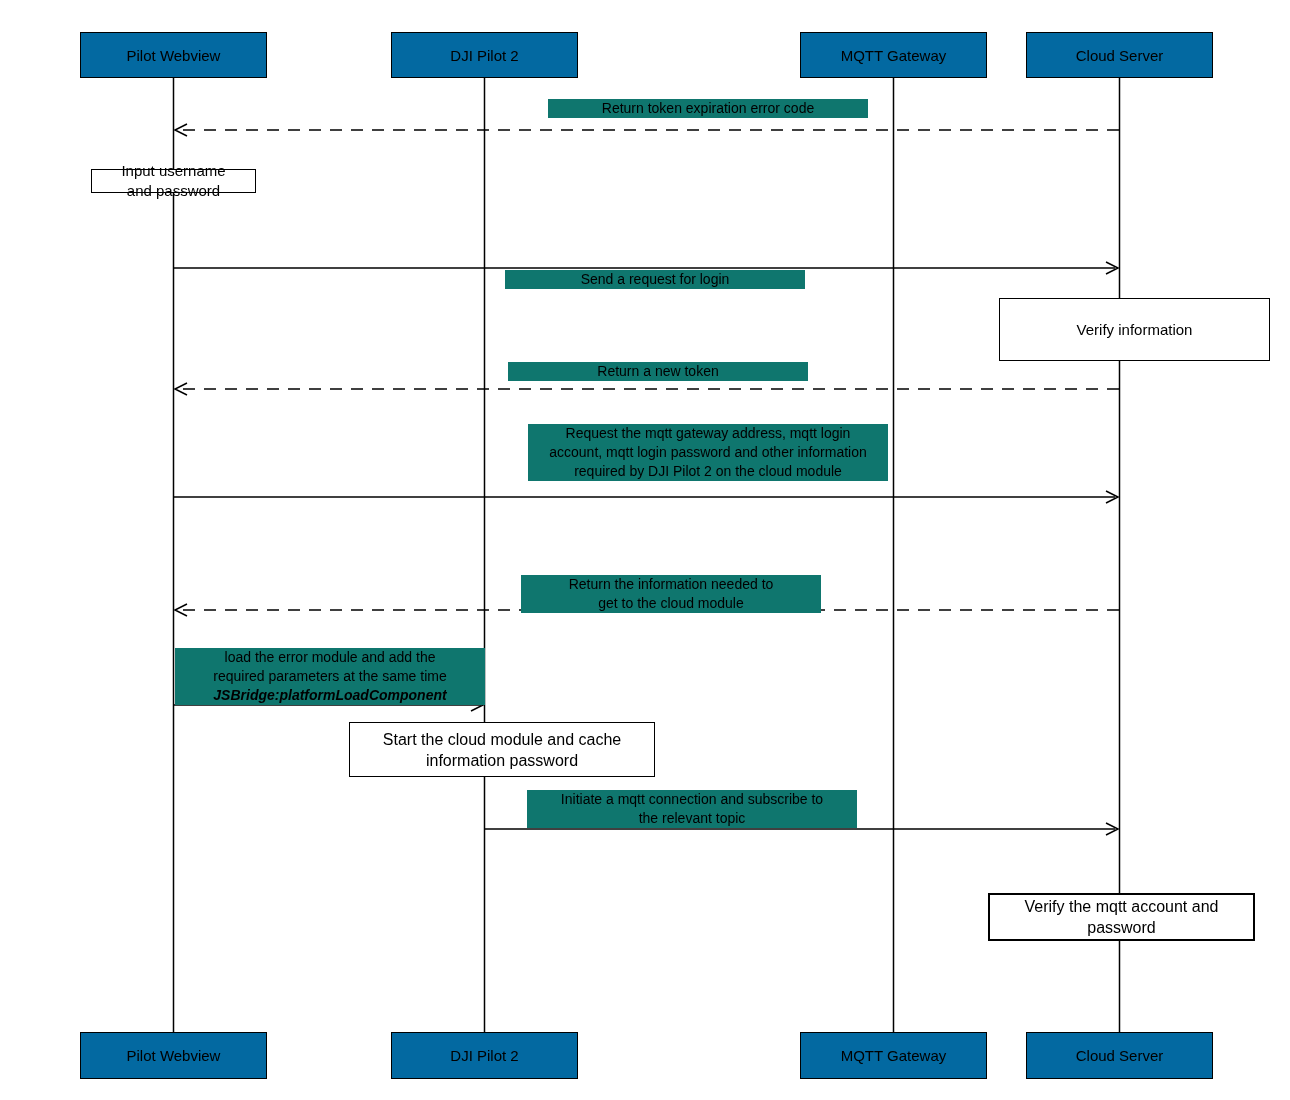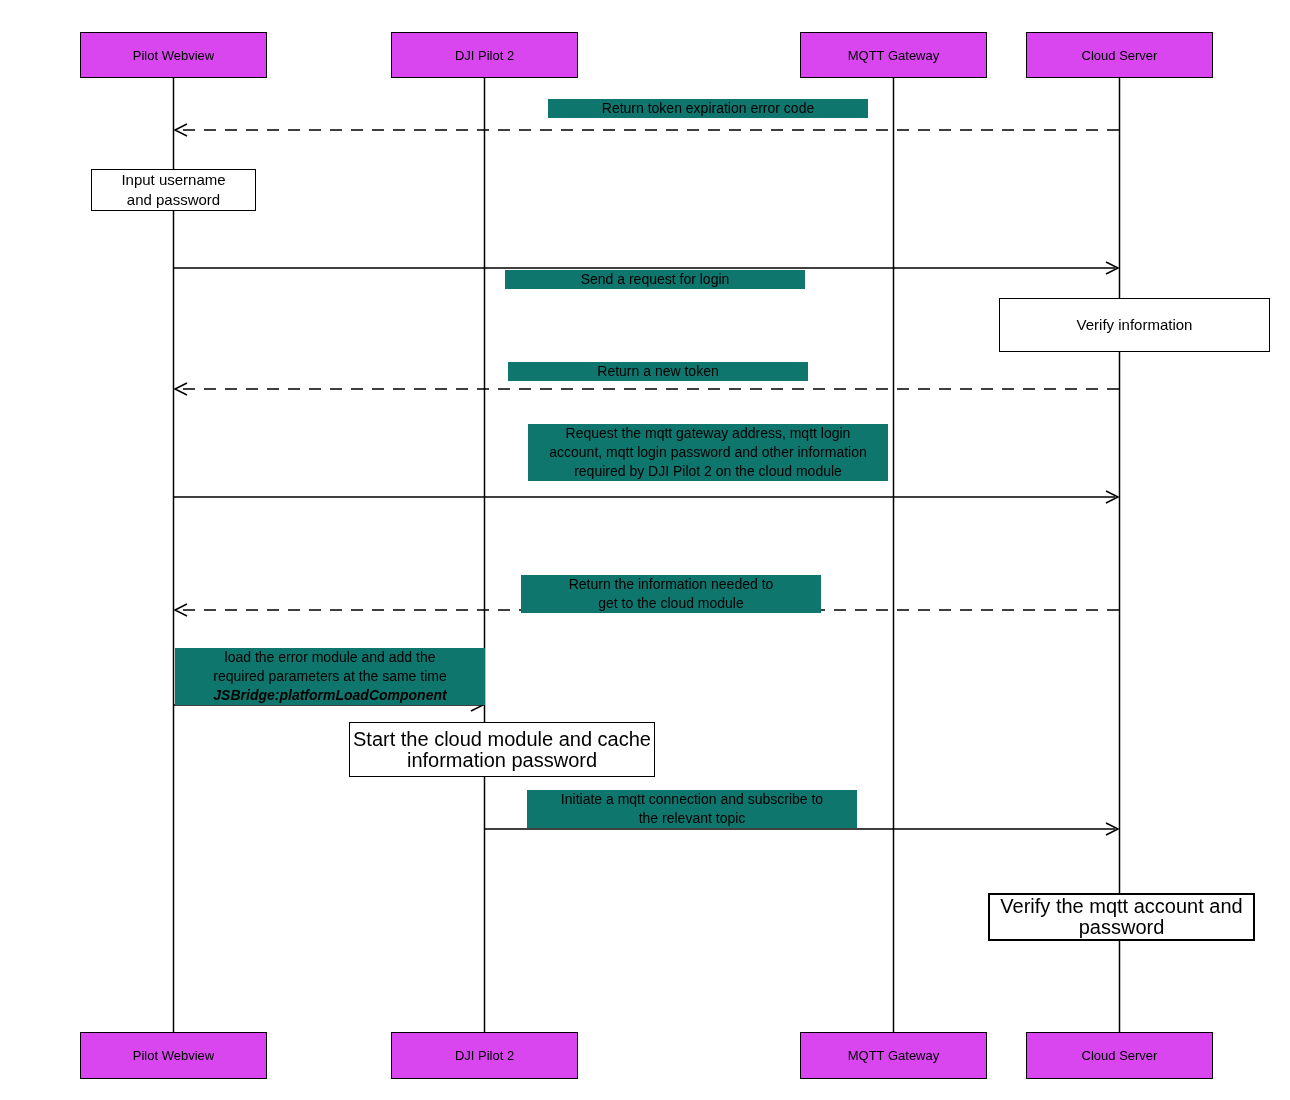--- a/index.html
+++ b/index.html
@@ -2,31 +2,31 @@
 <html><head>
   <meta charset="utf-8">
   <style>
     * { box-sizing: border-box; }
     html, body { margin: 0; padding: 0; background: #ffffff; }
     body { font-family: "Liberation Sans", sans-serif; color: #000000; }
     #canvas { position: relative; width: 1290px; height: 1100px; background: #ffffff; overflow: hidden; }
     .layer { position: absolute; left: 0; top: 0; }
     .actor {
       position: absolute; width: 187px; height: 46px;
-      border: 1px solid #000; background: #d946ef;
+      border: 1px solid #000; background: #0369a1;
       display: flex; align-items: center; justify-content: center;
-      font-size: 13px;
+      font-size: 15px;
     }
     .note {
       position: absolute; border: 1.5px solid #000; background: #fff;
       display: flex; flex-direction: column; align-items: center; justify-content: center;
       text-align: center;
     }
     .note.small { font-size: 15px; line-height: 20px; }
-    .note.big   { font-size: 20px; line-height: 21px; }
+    .note.big   { font-size: 16px; line-height: 21px; }
     .msg {
       position: absolute; text-align: center;
       font-size: 14px; line-height: 19px; background: #0f766e;
     }
     .bold { font-weight: bold; font-style: italic; }
   </style>
 </head>
 <body>
 
 <div id="canvas">
@@ -94,26 +94,26 @@
     <div>load the error module and add the</div>
     <div>required parameters at the same time</div>
     <div class="bold">JSBridge:platformLoadComponent</div>
   </div>
 
   <div class="msg" style="left:527px; top:790px; width:330px;">
     <div>Initiate a mqtt connection and subscribe to</div>
     <div>the relevant topic</div>
   </div>
 
-  <div class="note small" style="left:91px; top:169px; width:165px; height:42px;">
+  <div class="note small" style="left:91px; top:169px; width:165px; height:24px;">
     <div>Input username</div>
     <div>and password</div>
   </div>
 
-  <div class="note small" style="left:999px; top:298px; width:271px; height:54px;">
+  <div class="note small" style="left:999px; top:298px; width:271px; height:63px;">
     <div>Verify information</div>
   </div>
 
   <div class="note big" style="left:349px; top:722px; width:306px; height:55px;">
     <div>Start the cloud module and cache</div>
     <div>information password</div>
   </div>
 
   <div class="note big" style="left:988px; top:893px; width:267px; height:48px; border-width:2px;">
     <div>Verify the mqtt account and</div>

